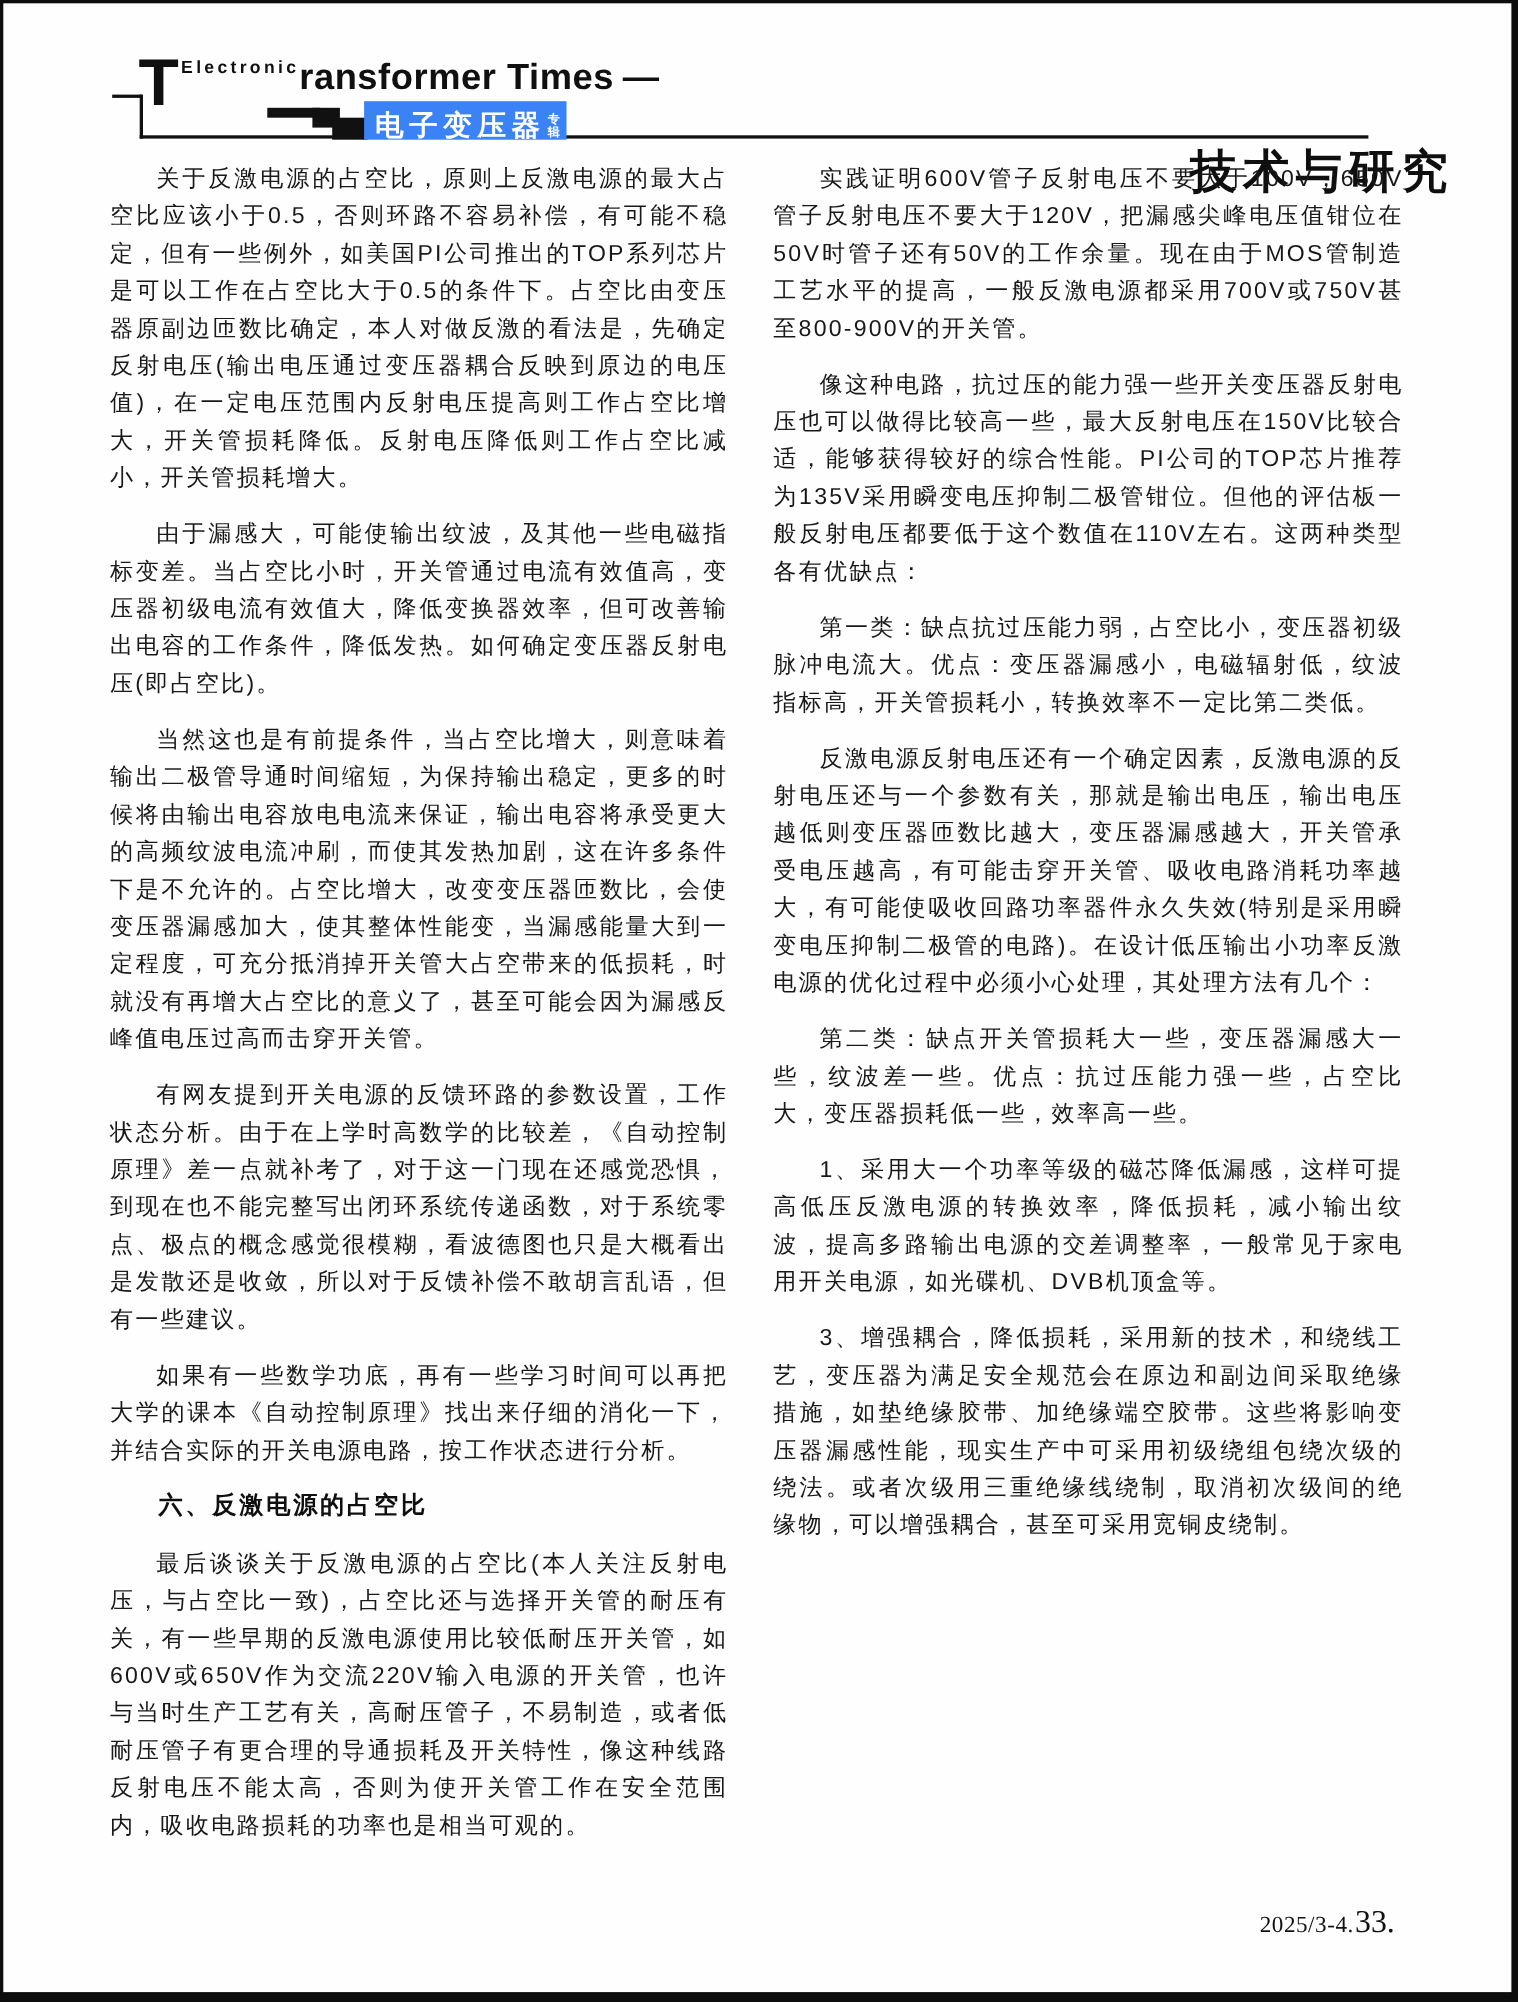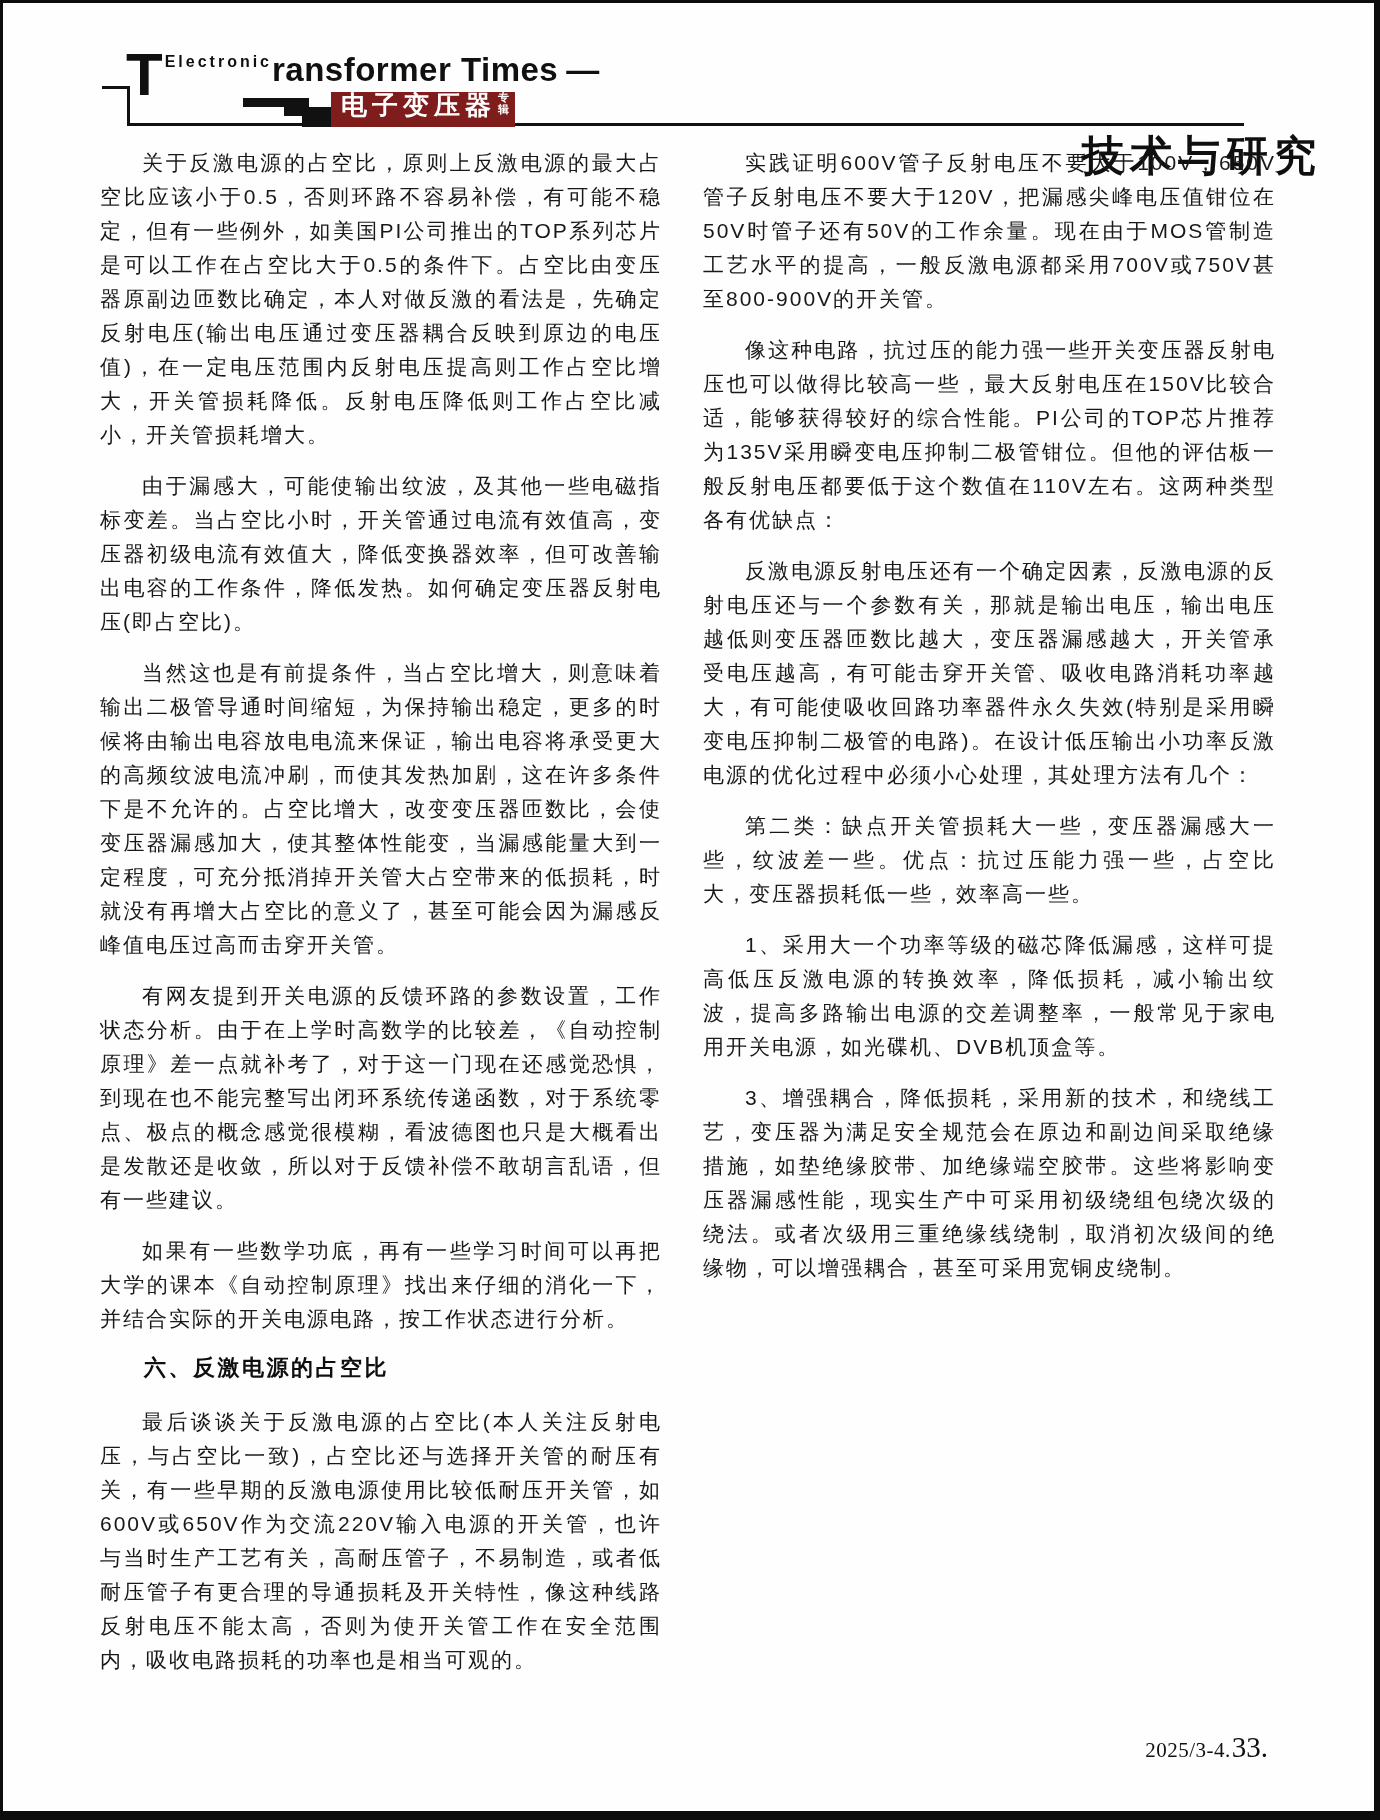--- a/index.html
+++ b/index.html
@@ -30,21 +30,21 @@
   .rule-vert{left:127px;top:86px;width:3px;height:40px;}
   .rule-main{left:127px;top:123px;width:1117px;height:3px;}
 
   
   .step{position:absolute;background:#111;}
   .step1{left:243px;top:98px;width:48px;height:9px;}
   .step2{left:284px;top:98px;width:25px;height:18px;}
   .step3{left:302px;top:107px;width:32px;height:20px;}
   .brand-box{
     position:absolute;left:331px;top:92px;height:35px;padding:0 6px 0 10px;
-    background:#7f1d1d;color:#fff;display:flex;align-items:flex-start;
+    background:#3b82f6;color:#fff;display:flex;align-items:flex-end;
   }
   .brand-text{font-size:26px;font-weight:bold;letter-spacing:5px;line-height:1;}
   .brand-tag{display:flex;flex-direction:column;margin-left:2px;}
   .brand-tag span{font-size:11px;line-height:11.5px;font-weight:bold;}
 
   .section-title{
     position:absolute;left:1082px;top:88px;
     font-size:42px;font-weight:bold;letter-spacing:6px;color:#0f0f0f;margin-top:40px;
   }
 
@@ -117,20 +117,21 @@
       <p class="body">当然这也是有前提条件，当占空比增大，则意味着输出二极管导通时间缩短，为保持输出稳定，更多的时候将由输出电容放电电流来保证，输出电容将承受更大的高频纹波电流冲刷，而使其发热加剧，这在许多条件下是不允许的。占空比增大，改变变压器匝数比，会使变压器漏感加大，使其整体性能变，当漏感能量大到一定程度，可充分抵消掉开关管大占空带来的低损耗，时就没有再增大占空比的意义了，甚至可能会因为漏感反峰值电压过高而击穿开关管。</p>
       <p class="body">有网友提到开关电源的反馈环路的参数设置，工作状态分析。由于在上学时高数学的比较差，《自动控制原理》差一点就补考了，对于这一门现在还感觉恐惧，到现在也不能完整写出闭环系统传递函数，对于系统零点、极点的概念感觉很模糊，看波德图也只是大概看出是发散还是收敛，所以对于反馈补偿不敢胡言乱语，但有一些建议。</p>
       <p class="body">如果有一些数学功底，再有一些学习时间可以再把大学的课本《自动控制原理》找出来仔细的消化一下，并结合实际的开关电源电路，按工作状态进行分析。</p>
       <h2 class="subhead">六、反激电源的占空比</h2>
       <p class="body">最后谈谈关于反激电源的占空比(本人关注反射电压，与占空比一致)，占空比还与选择开关管的耐压有关，有一些早期的反激电源使用比较低耐压开关管，如600V或650V作为交流220V输入电源的开关管，也许与当时生产工艺有关，高耐压管子，不易制造，或者低耐压管子有更合理的导通损耗及开关特性，像这种线路反射电压不能太高，否则为使开关管工作在安全范围内，吸收电路损耗的功率也是相当可观的。</p>
     </section>
 
     <section class="col col-right">
       <p class="body">实践证明600V管子反射电压不要大于100V，650V管子反射电压不要大于120V，把漏感尖峰电压值钳位在50V时管子还有50V的工作余量。现在由于MOS管制造工艺水平的提高，一般反激电源都采用700V或750V甚至800-900V的开关管。</p>
       <p class="body">像这种电路，抗过压的能力强一些开关变压器反射电压也可以做得比较高一些，最大反射电压在150V比较合适，能够获得较好的综合性能。PI公司的TOP芯片推荐为135V采用瞬变电压抑制二极管钳位。但他的评估板一般反射电压都要低于这个数值在110V左右。这两种类型各有优缺点：</p>
+      <p class="body">第一类：缺点抗过压能力弱，占空比小，变压器初级脉冲电流大。优点：变压器漏感小，电磁辐射低，纹波指标高，开关管损耗小，转换效率不一定比第二类低。</p>
       <p class="body">反激电源反射电压还有一个确定因素，反激电源的反射电压还与一个参数有关，那就是输出电压，输出电压越低则变压器匝数比越大，变压器漏感越大，开关管承受电压越高，有可能击穿开关管、吸收电路消耗功率越大，有可能使吸收回路功率器件永久失效(特别是采用瞬变电压抑制二极管的电路)。在设计低压输出小功率反激电源的优化过程中必须小心处理，其处理方法有几个：</p>
       <p class="body">第二类：缺点开关管损耗大一些，变压器漏感大一些，纹波差一些。优点：抗过压能力强一些，占空比大，变压器损耗低一些，效率高一些。</p>
       <p class="body">1、采用大一个功率等级的磁芯降低漏感，这样可提高低压反激电源的转换效率，降低损耗，减小输出纹波，提高多路输出电源的交差调整率，一般常见于家电用开关电源，如光碟机、DVB机顶盒等。</p>
       <p class="body">3、增强耦合，降低损耗，采用新的技术，和绕线工艺，变压器为满足安全规范会在原边和副边间采取绝缘措施，如垫绝缘胶带、加绝缘端空胶带。这些将影响变压器漏感性能，现实生产中可采用初级绕组包绕次级的绕法。或者次级用三重绝缘线绕制，取消初次级间的绝缘物，可以增强耦合，甚至可采用宽铜皮绕制。</p>
     </section>
   </main>
 
   <div class="footer">
     <span class="issue">2025/3-4.</span>
     <span class="pagenum">33.</span>

